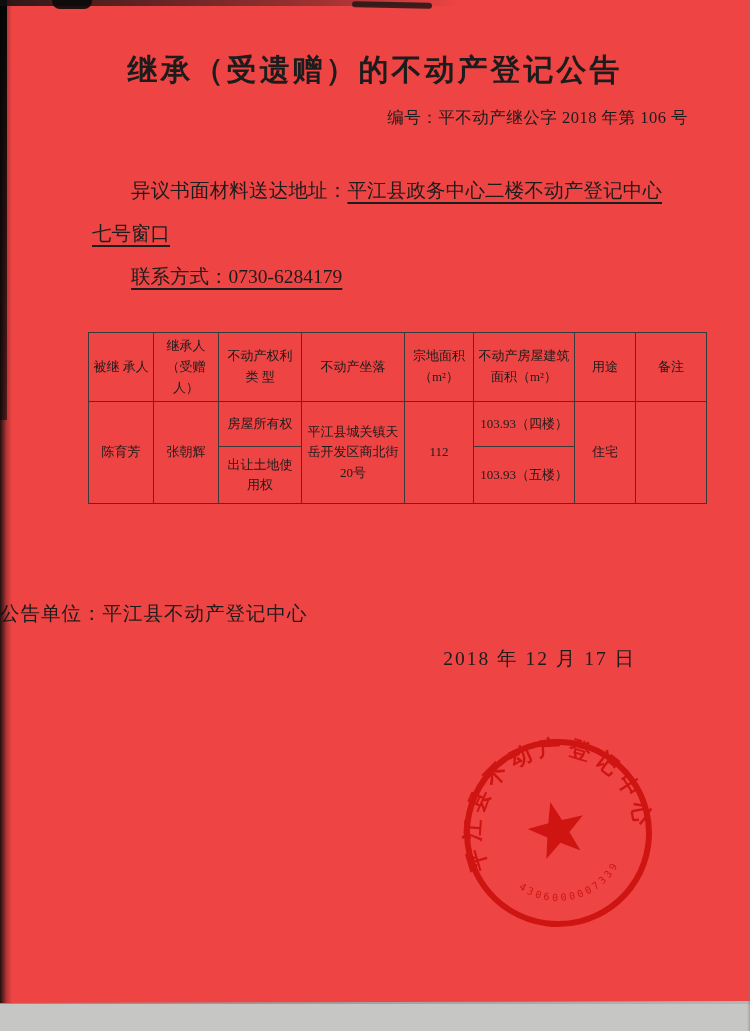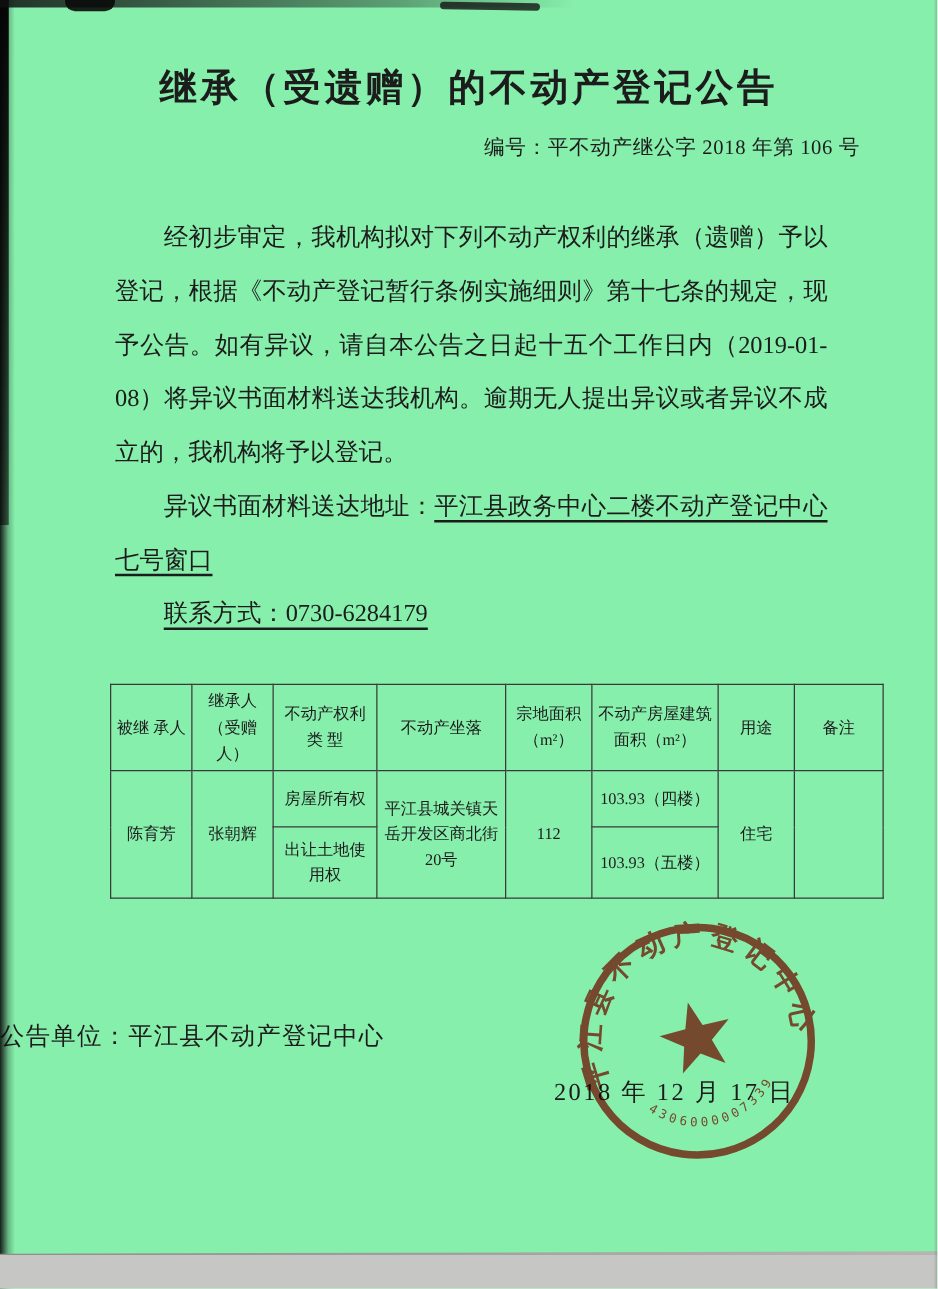--- a/index.html
+++ b/index.html
@@ -4,21 +4,21 @@
 <style>
   html, body {
     margin: 0;
     padding: 0;
     background: #ffffff;
   }
   .page {
     position: relative;
     width: 750px;
     height: 1031px;
-    background: #86efac;
+    background: #ef4444;
     overflow: hidden;
     font-family: "Liberation Serif", "DejaVu Serif", serif;
     color: #1c1c1c;
   }
 
   
   .edge-left {
     position: absolute; left: 0; top: 0; width: 12px; height: 100%;
     background: linear-gradient(to right, rgba(10,10,10,0.9), rgba(10,10,10,0.25) 55%, rgba(10,10,10,0) 100%);
   }
@@ -147,21 +147,20 @@
   <div class="blob-a"></div>
   <div class="blob-b"></div>
   <div class="edge-bottom-line"></div>
   <div class="edge-bottom"></div>
   <div class="edge-right"></div>
 
   <div class="title">继承（受遗赠）的不动产登记公告</div>
   <div class="doc-number">编号：平不动产继公字 2018 年第 106 号</div>
 
   <div class="body-block">
-    <p>经初步审定，我机构拟对下列不动产权利的继承（遗赠）予以登记，根据《不动产登记暂行条例实施细则》第十七条的规定，现予公告。如有异议，请自本公告之日起十五个工作日内（2019-01-08）将异议书面材料送达我机构。逾期无人提出异议或者异议不成立的，我机构将予以登记。</p>
     <p><span>异议书面材料送达地址：</span><span class="u-line">平江县政务中心二楼不动产登记中心七号窗口</span></p>
     <p><span class="u-line">联系方式：0730-6284179</span></p>
   </div>
 
   <table class="reg">
     <tbody>
         <tr class="head">
       <th class="col1">被继 承人</th>
       <th class="col2">继承人（受赠人）</th>
       <th class="col3">不动产权利类 型</th>

